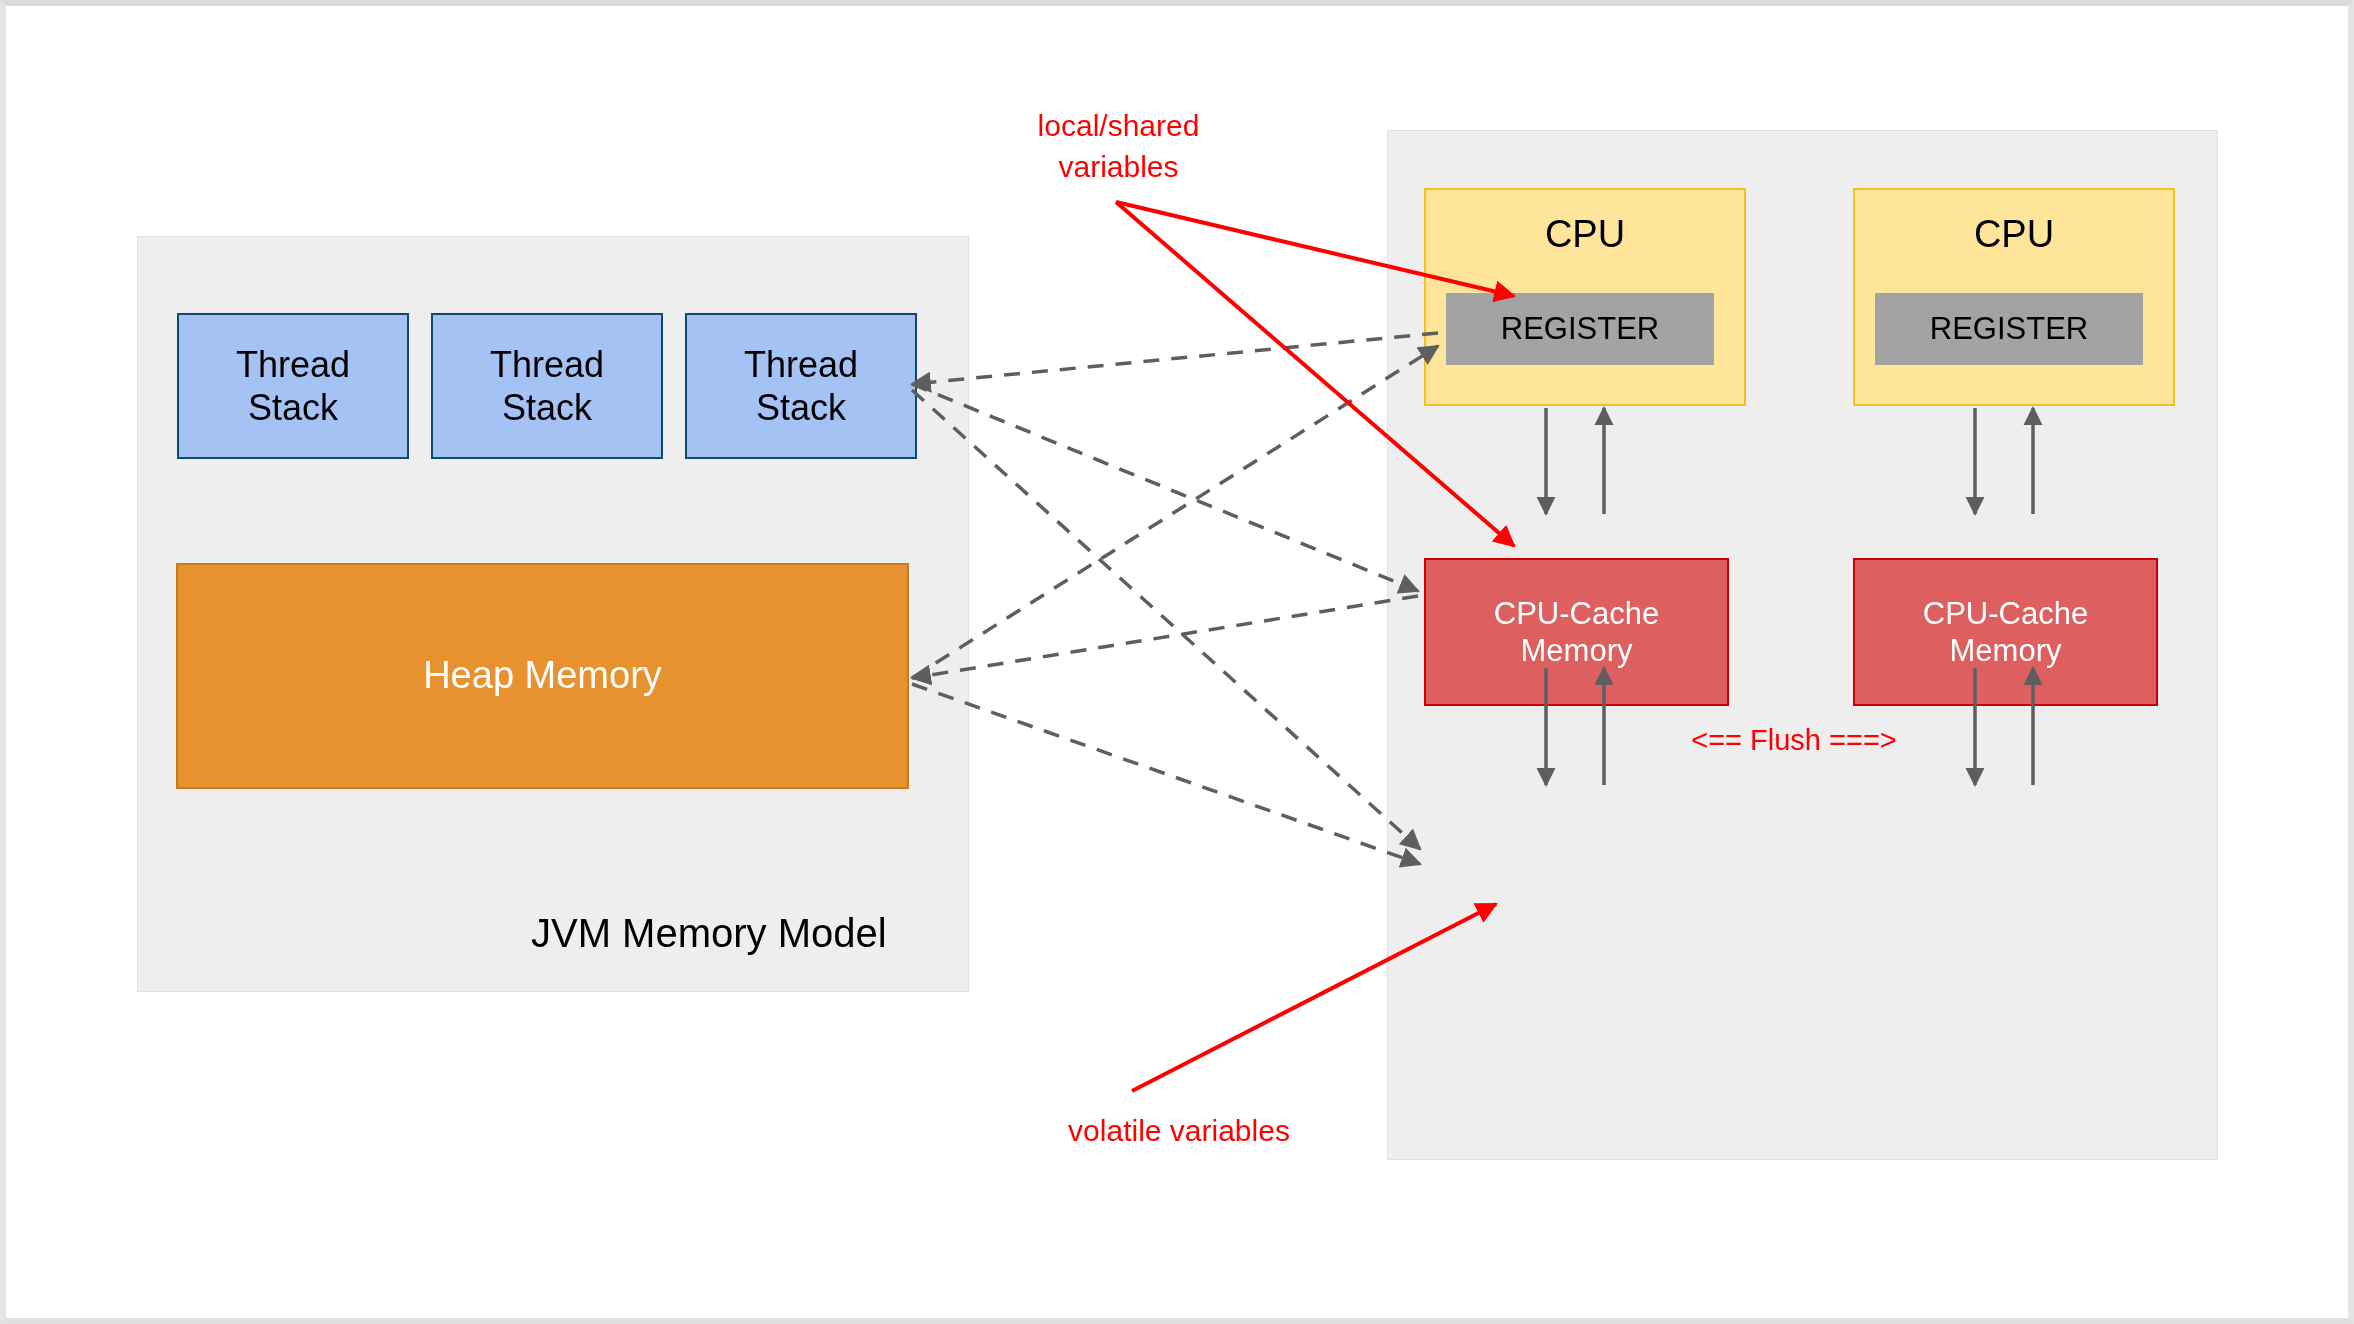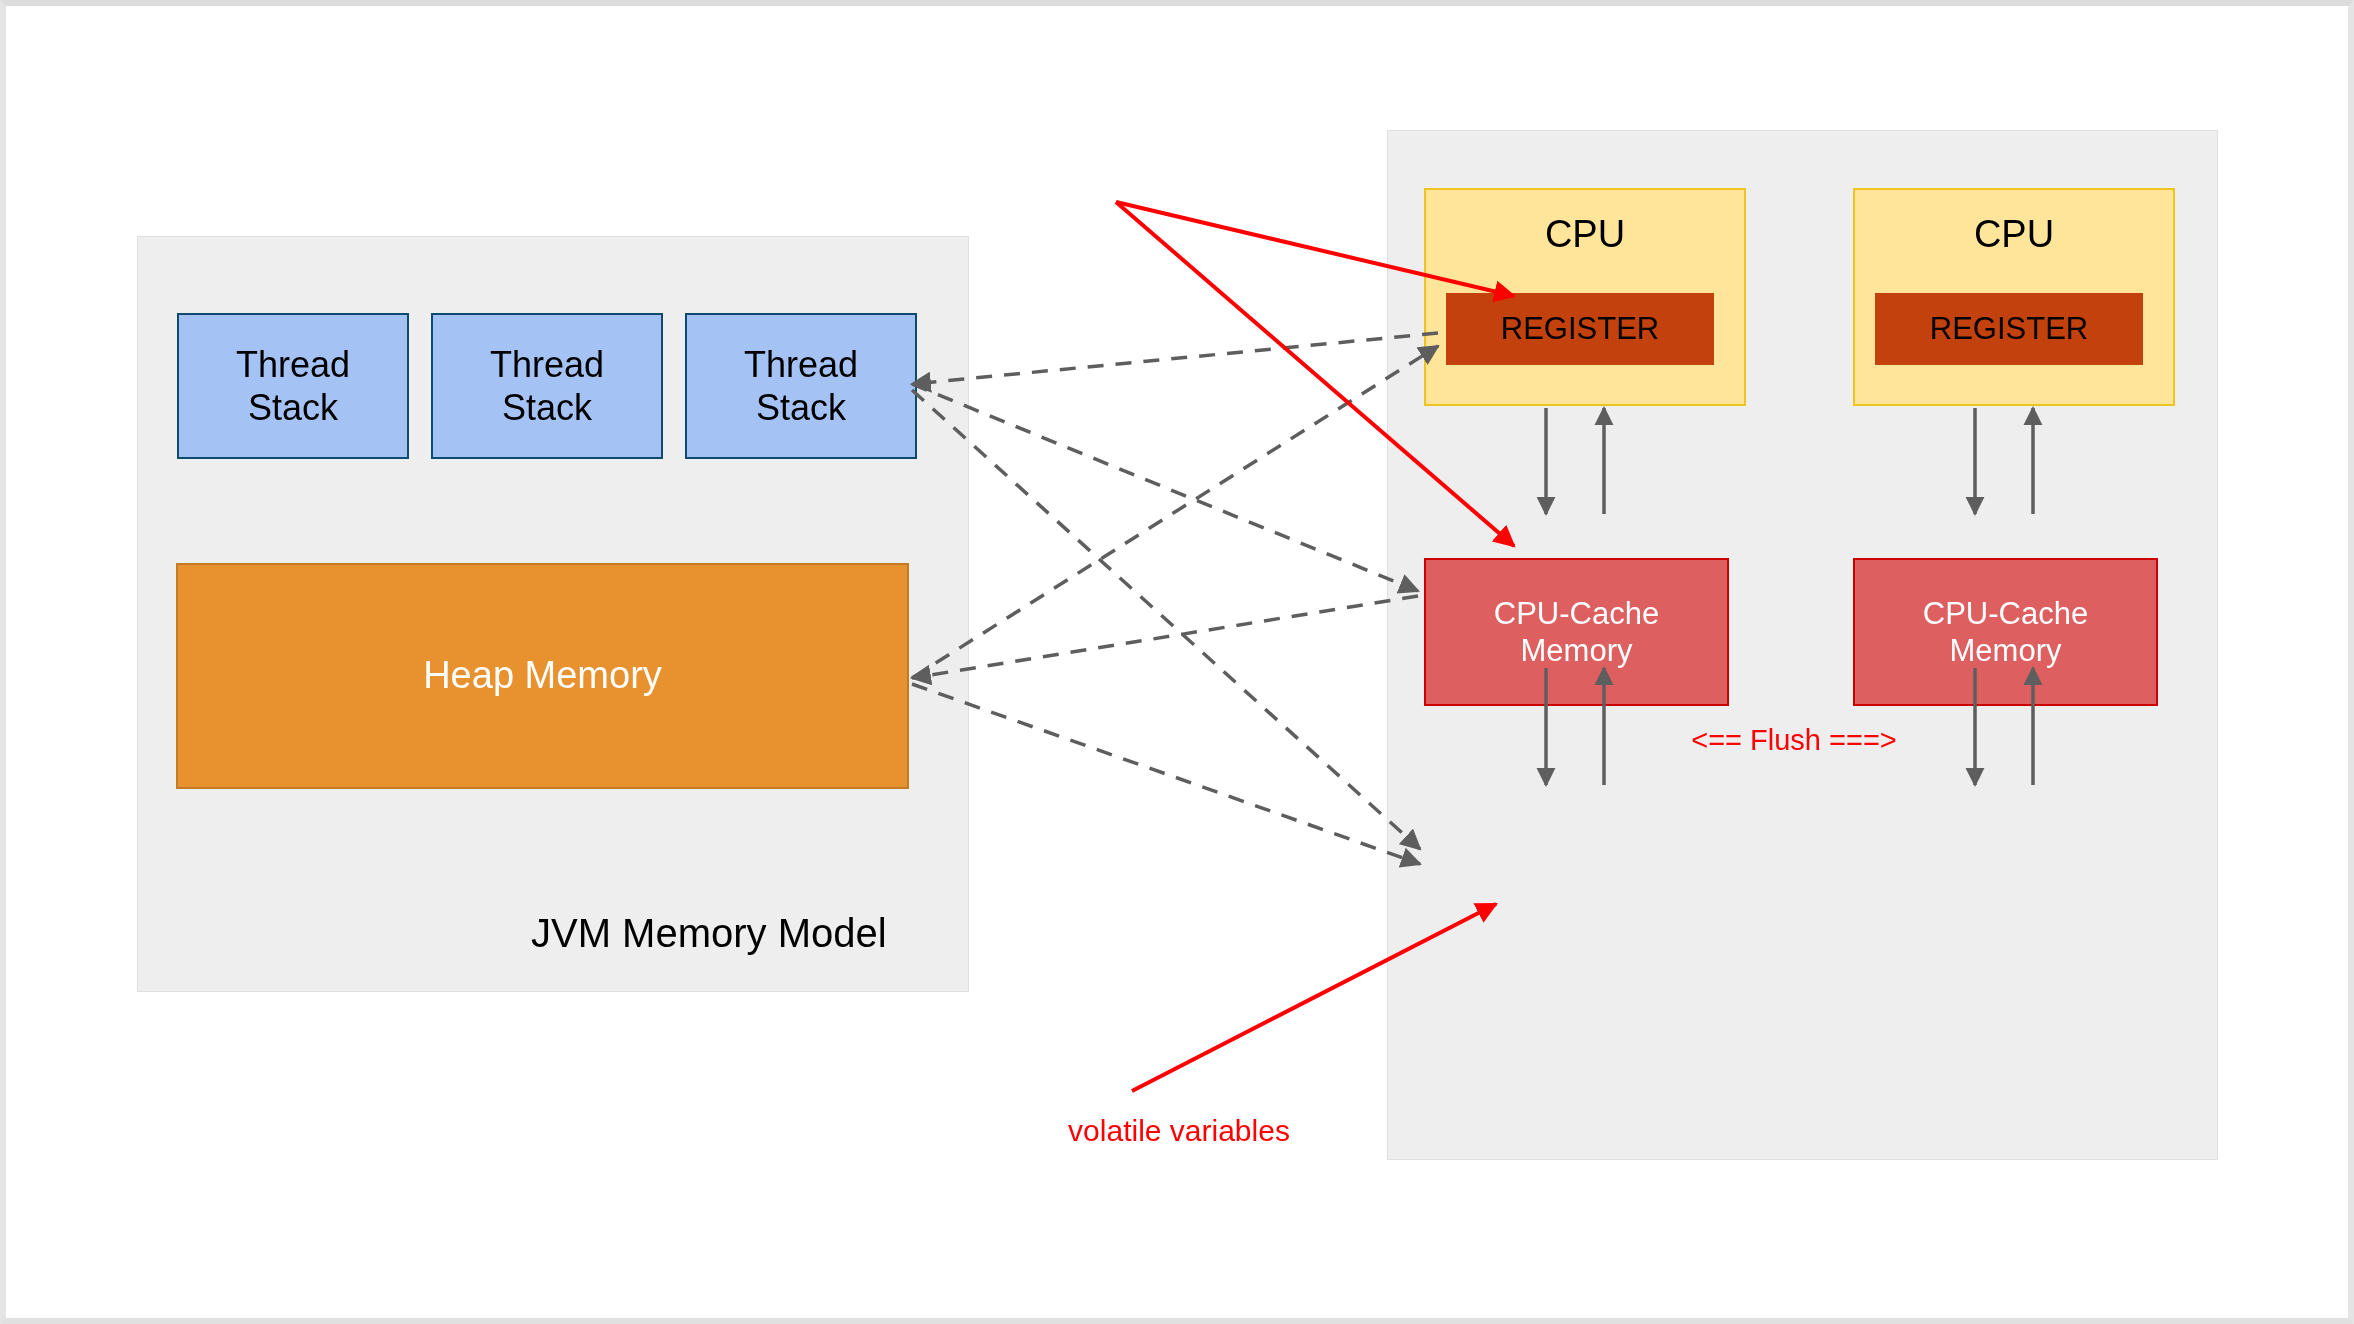--- a/index.html
+++ b/index.html
@@ -86,21 +86,21 @@
     height: 218px;
     align-items: flex-start;
     padding-top: 22px;
     color: #000000;
     font-size: 38px;
   }
   #cpu-box-1 { left: 1418px; }
   #cpu-box-2 { left: 1847px; }
 
   .register-box {
-    background: #c2410c;
+    background: #a3a3a3;
     top: 287px;
     width: 268px;
     height: 72px;
     color: #000000;
     font-size: 31px;
     border: none;
   }
   #register-1 { left: 1440px; }
   #register-2 { left: 1869px; }
 
@@ -195,20 +195,22 @@
   </div>
   <div class="box cache-box" id="cache-2">
     <span style="white-space: pre;">CPU-Cache
 Memory</span>
   </div>
 
 
   <div class="annotation" id="anno-flush">&lt;== Flush ===&gt;</div>
 
 
+  <div class="annotation" id="anno-local" style="white-space: pre;">local/shared
+variables</div>
   <div class="annotation" id="anno-volatile">volatile variables</div>
 
   <svg id="arrows" viewBox="0 0 2354 1324" xmlns="http://www.w3.org/2000/svg">
     <defs>
       <marker id="gray-arrow" viewBox="0 0 10 10" refX="9" refY="5" markerWidth="6" markerHeight="6" orient="auto-start-reverse">
         <path d="M 0 0 L 10 5 L 0 10 z" fill="#5e5e5e"></path>
       </marker>
       <marker id="gray-arrow-solid" viewBox="0 0 10 10" refX="9" refY="5" markerWidth="5.5" markerHeight="5.5" orient="auto-start-reverse">
         <path d="M 0 0 L 10 5 L 0 10 z" fill="#5e5e5e"></path>
       </marker>

